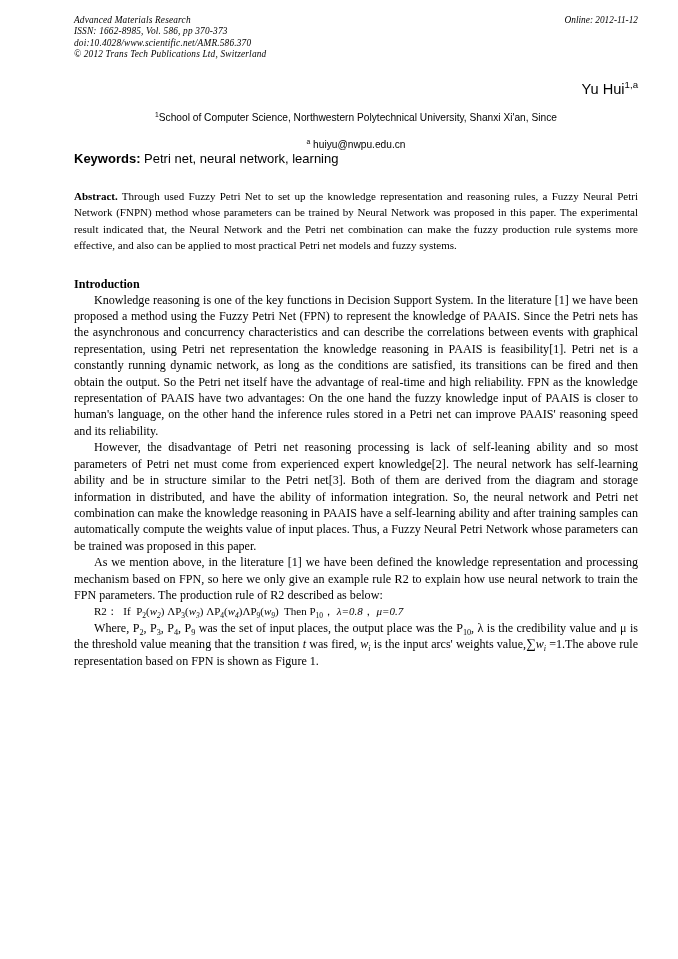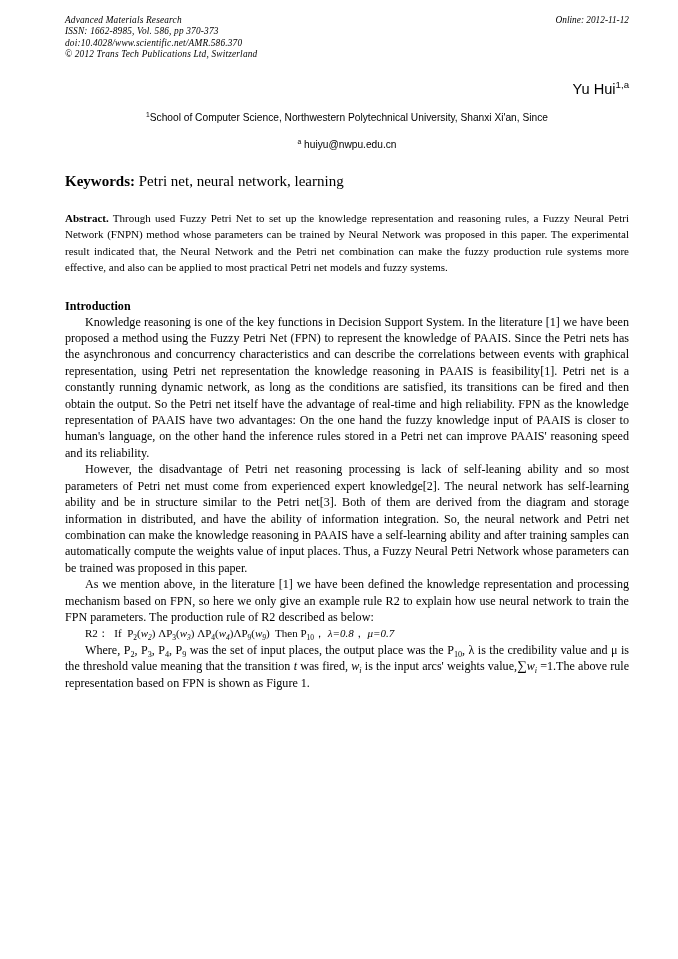--- a/index.html
+++ b/index.html
@@ -10,21 +10,21 @@
   body {
     width: 678px;
     height: 959px;
     position: relative;
     font-family: "Liberation Serif", serif;
     color: #000000;
     overflow: hidden;
   }
   .page {
     position: absolute;
-    left: 65px;
+    left: 74px;
     top: 0;
     width: 564px;
     height: 749px;
   }
 
   
   .jhead {
     position: relative;
     padding-top: 15px;
     height: 52px;
@@ -84,23 +84,22 @@
     line-height: 0;
   }
   sub {
     font-size: 0.68em;
     vertical-align: sub;
     line-height: 0;
   }
 
   
   .keywords {
-    margin-top: 22px;
-    font-family: Liberation Serif, serif;
-    font-size: 15px;
+    font-family: Liberation Sans, sans-serif;
+    font-size: 13px;
     line-height: 14px;
   }
   .keywords b { font-weight: bold; }
 
   
   .abstract {
     margin-top: 22px;
     font-family: "Liberation Serif", serif;
     font-size: 11px;
     line-height: 16.4px;

